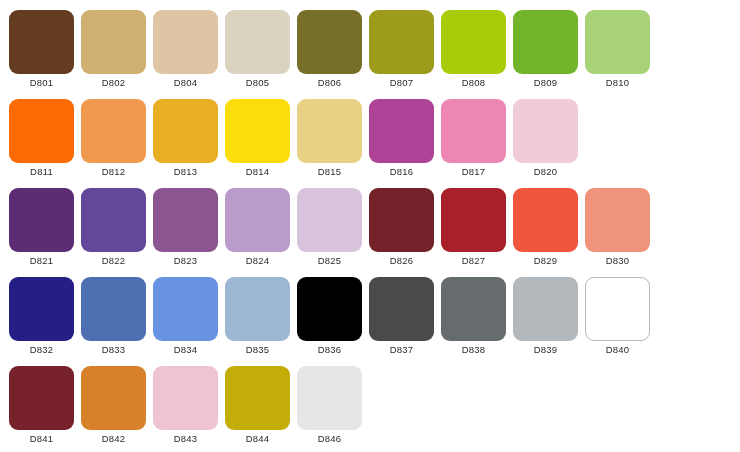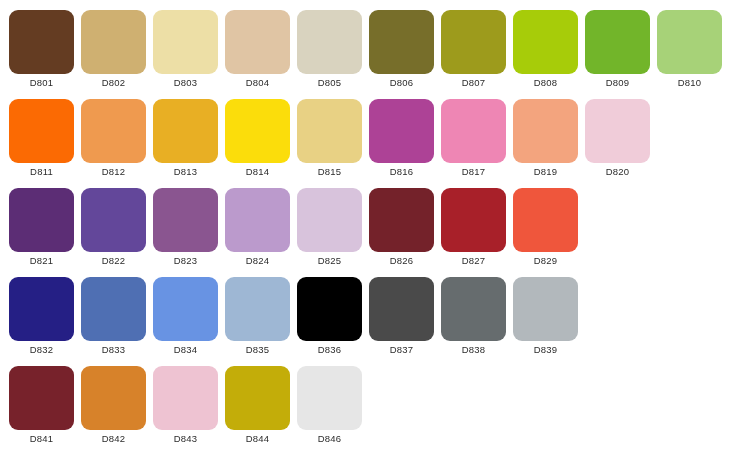--- a/index.html
+++ b/index.html
@@ -62,24 +62,20 @@
     <div class="swatch-row">
       <div class="swatch-cell">
         <div class="swatch-chip" title="#643c22" style="background-color: rgb(100, 60, 34);"></div>
         <div class="swatch-label">D801</div>
       </div>
       <div class="swatch-cell">
         <div class="swatch-chip" title="#cfb071" style="background-color: rgb(207, 176, 113);"></div>
         <div class="swatch-label">D802</div>
       </div>
       <div class="swatch-cell">
-        <div class="swatch-chip" title="#eddfa6" style="background-color: rgb(237, 223, 166);"></div>
-        <div class="swatch-label">D803</div>
-      </div>
-      <div class="swatch-cell">
         <div class="swatch-chip" title="#e0c5a4" style="background-color: rgb(224, 197, 164);"></div>
         <div class="swatch-label">D804</div>
       </div>
       <div class="swatch-cell">
         <div class="swatch-chip" title="#d9d3bf" style="background-color: rgb(217, 211, 191);"></div>
         <div class="swatch-label">D805</div>
       </div>
       <div class="swatch-cell">
         <div class="swatch-chip" title="#776e2a" style="background-color: rgb(119, 110, 42);"></div>
         <div class="swatch-label">D806</div>
@@ -124,24 +120,20 @@
       </div>
       <div class="swatch-cell">
         <div class="swatch-chip" title="#ad4296" style="background-color: rgb(173, 66, 150);"></div>
         <div class="swatch-label">D816</div>
       </div>
       <div class="swatch-cell">
         <div class="swatch-chip" title="#ee86b4" style="background-color: rgb(238, 134, 180);"></div>
         <div class="swatch-label">D817</div>
       </div>
       <div class="swatch-cell">
-        <div class="swatch-chip" title="#f3a47e" style="background-color: rgb(243, 164, 126);"></div>
-        <div class="swatch-label">D819</div>
-      </div>
-      <div class="swatch-cell">
         <div class="swatch-chip" title="#f0ccd9" style="background-color: rgb(240, 204, 217);"></div>
         <div class="swatch-label">D820</div>
       </div>
     </div>
     <div class="swatch-row">
       <div class="swatch-cell">
         <div class="swatch-chip" title="#5c2d75" style="background-color: rgb(92, 45, 117);"></div>
         <div class="swatch-label">D821</div>
       </div>
       <div class="swatch-cell">
@@ -165,20 +157,24 @@
         <div class="swatch-label">D826</div>
       </div>
       <div class="swatch-cell">
         <div class="swatch-chip" title="#a82029" style="background-color: rgb(168, 32, 41);"></div>
         <div class="swatch-label">D827</div>
       </div>
       <div class="swatch-cell">
         <div class="swatch-chip" title="#ef563c" style="background-color: rgb(239, 86, 60);"></div>
         <div class="swatch-label">D829</div>
       </div>
+      <div class="swatch-cell">
+        <div class="swatch-chip" title="#ef937a" style="background-color: rgb(239, 147, 122);"></div>
+        <div class="swatch-label">D830</div>
+      </div>
     </div>
     <div class="swatch-row">
       <div class="swatch-cell">
         <div class="swatch-chip" title="#251f85" style="background-color: rgb(37, 31, 133);"></div>
         <div class="swatch-label">D832</div>
       </div>
       <div class="swatch-cell">
         <div class="swatch-chip" title="#4f6fb3" style="background-color: rgb(79, 111, 179);"></div>
         <div class="swatch-label">D833</div>
       </div>
@@ -198,20 +194,24 @@
         <div class="swatch-chip" title="#4a4a4a" style="background-color: rgb(74, 74, 74);"></div>
         <div class="swatch-label">D837</div>
       </div>
       <div class="swatch-cell">
         <div class="swatch-chip" title="#666c6e" style="background-color: rgb(102, 108, 110);"></div>
         <div class="swatch-label">D838</div>
       </div>
       <div class="swatch-cell">
         <div class="swatch-chip" title="#b2b8bc" style="background-color: rgb(178, 184, 188);"></div>
         <div class="swatch-label">D839</div>
+      </div>
+      <div class="swatch-cell">
+        <div class="swatch-chip bordered" title="#ffffff" style="background-color: rgb(255, 255, 255);"></div>
+        <div class="swatch-label">D840</div>
       </div>
     </div>
     <div class="swatch-row">
       <div class="swatch-cell">
         <div class="swatch-chip" title="#77222b" style="background-color: rgb(119, 34, 43);"></div>
         <div class="swatch-label">D841</div>
       </div>
       <div class="swatch-cell">
         <div class="swatch-chip" title="#d7822a" style="background-color: rgb(215, 130, 42);"></div>
         <div class="swatch-label">D842</div>

